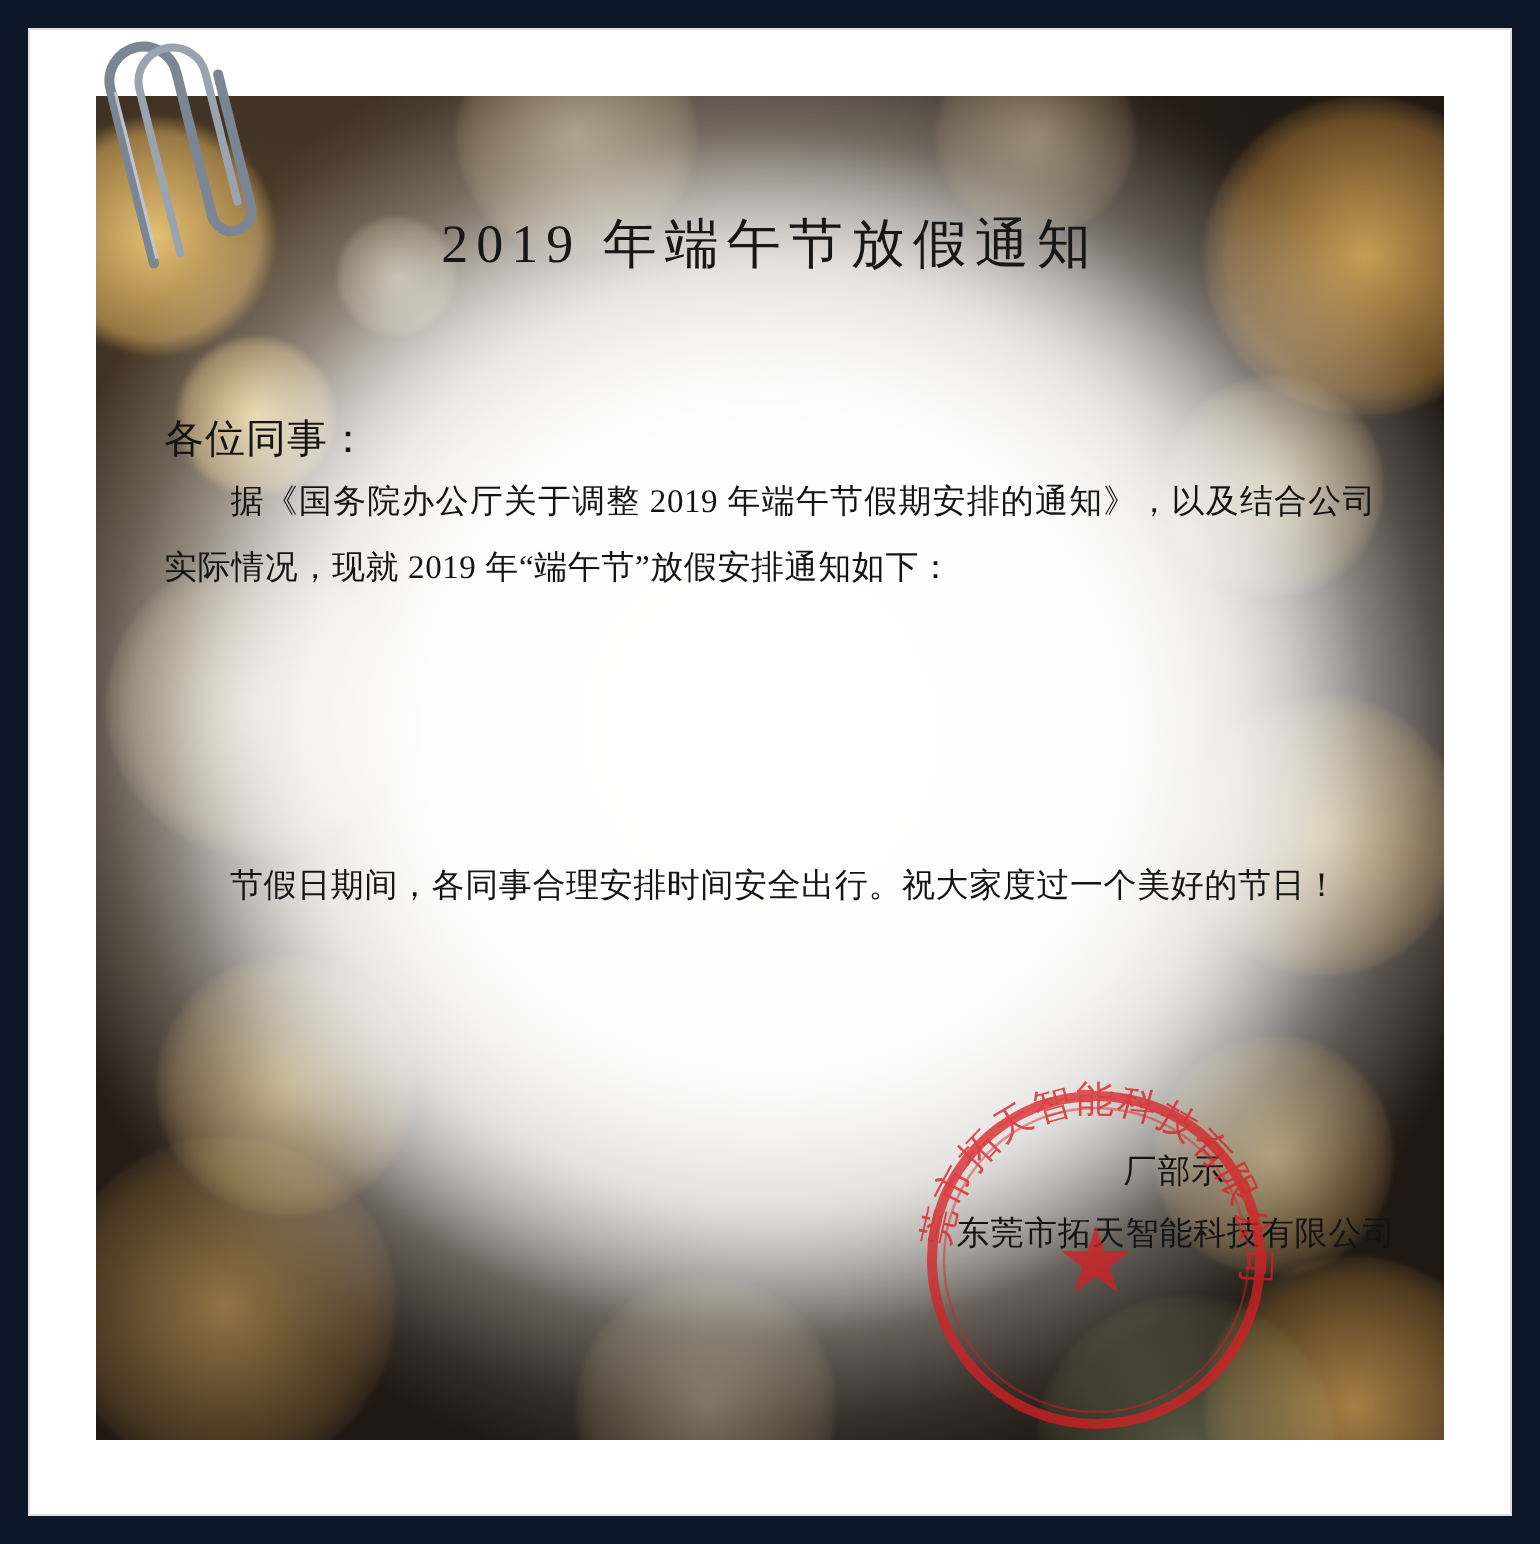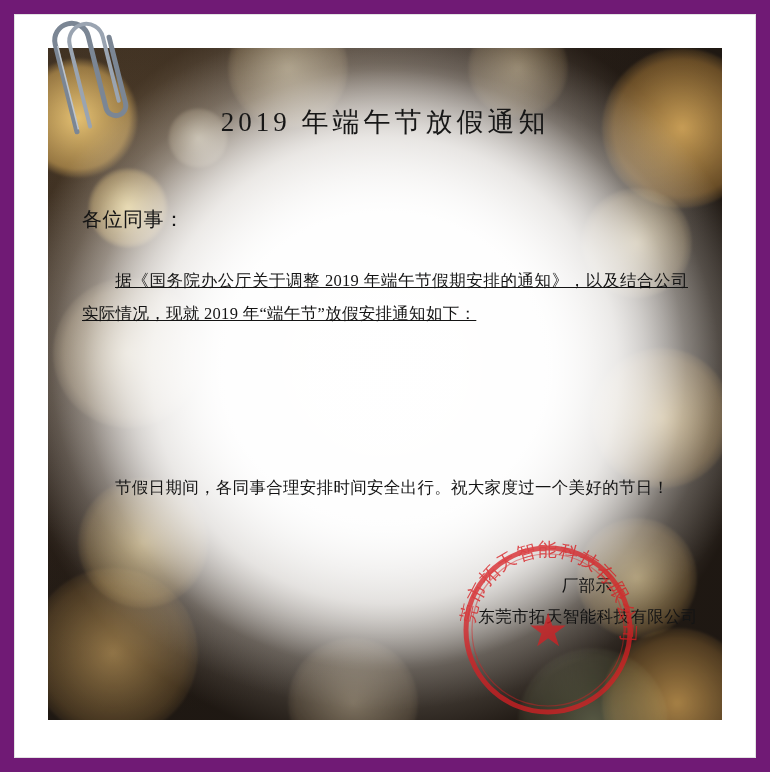--- a/index.html
+++ b/index.html
@@ -11,21 +11,21 @@
     width: 770px;
     height: 772px;
     font-family: "Liberation Serif", serif;
     overflow: hidden;
   }
 
   #page-wrap {
     position: relative;
     width: 770px;
     height: 772px;
-    background: #701a75;
+    background: #0f172a;
   }
 
   
   .page-border {
     position: absolute;
     left: 14px;
     top: 14px;
     width: 742px;
     height: 744px;
     border: 1px solid #e2e2e2;
@@ -126,23 +126,23 @@
   .para {
     position: absolute;
     left: 34px;
     width: 606px;
     font-size: 16.5px;
     line-height: 33px;
     color: #141414;
     text-align: justify;
     letter-spacing: 0.3px;
   }
-  .para-1 { top: 216px; text-decoration: underline; }
+  .para-1 { top: 186px; }
   .para-2 { top: 292px; }
-  .para-3 { top: 378px; margin-top: 45px; }
+  .para-3 { top: 378px; }
   .indent { display: inline-block; width: 2em; }
 
   .sign-block {
     position: absolute;
     right: 24px;
     top: 522px;
     text-align: center;
     font-size: 16.5px;
     line-height: 31px;
     color: #141414;

